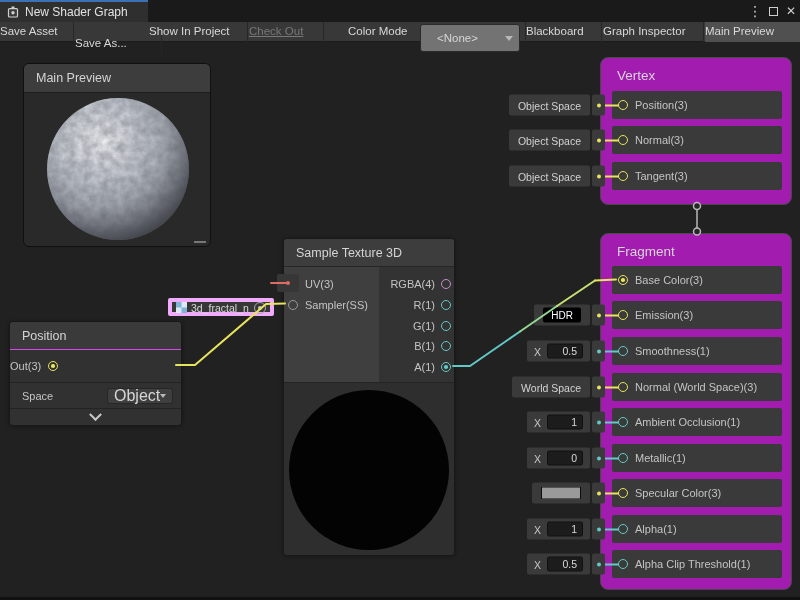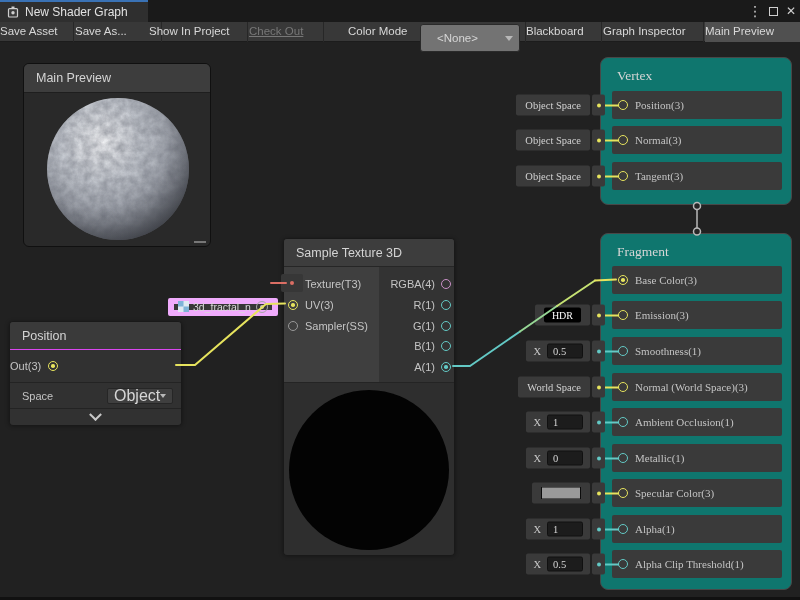--- a/index.html
+++ b/index.html
@@ -26,36 +26,36 @@
   .tbtn.active { background:#505050; }
   .tlabel { position:absolute; top:0; height:20px; line-height:19px; }
   .tdrop { position:absolute; top:2px; height:28px; background:#737373; border:1px solid #2a2a2a;
            border-radius:3px; display:flex; align-items:center; justify-content:space-between;
            padding:0 6px 0 16px; color:#d6d6d6; }
   .arrow-down { width:0; height:0; border-left:4px solid transparent; border-right:4px solid transparent;
                 border-top:5px solid #b8b8b8; }
 
   
   .node { position:absolute; z-index:2; }
-  .ctx-node { background:#0f766e; border:1px solid #484848; border-radius:8px;font-family:Liberation Serif, serif; }
+  .ctx-node { background:#a21caf; border:1px solid #484848; border-radius:8px; }
   .ctx-title { position:absolute; left:16px; top:10px; font-size:13.5px; color:#d6d6d6; }
   .frow { position:absolute; left:11px; width:170px; height:28px; background:#3a3a3a; border-radius:2px;
           display:flex; align-items:center; padding-left:6px; }
   .rlabel { margin-left:7px; font-size:11px; color:#c4c4c4; white-space:nowrap; }
   .ring { width:10px; height:10px; min-width:10px; border:1.5px solid currentColor; border-radius:50%;
           display:flex; align-items:center; justify-content:center; background:transparent; }
   .ring.connected::after { content:""; width:3.5px; height:3.5px; border-radius:50%; background:currentColor; }
   .c-yellow { color:#E6E35D; } .c-cyan { color:#63C9C5; } .c-pink { color:#C98FC6; }
   .c-red { color:#DB6E64; } .c-gray { color:#989898; }
 
   
   .pwrap { position:absolute; right:calc(100% - 7px); top:50%; transform:translateY(-50%);
            display:flex; align-items:center; z-index:3; }
   .pill { height:21px; background:#3a3a3a; border-radius:2px; display:flex; align-items:center;
-          padding:0 9px; font-size:10.5px; color:#d2d2d2; margin-right:2px; white-space:nowrap; }
+          padding:0 9px; font-size:10.5px; color:#d2d2d2; margin-right:2px; white-space:nowrap;text-align:right; }
   .stub { width:13px; height:21px; min-width:13px; background:#3a3a3a; border-radius:2px;
           display:flex; align-items:center; justify-content:center; }
   .stub-dot { width:4px; height:4px; border-radius:50%; background:currentColor; }
   .sline { width:14px; height:2px; background:currentColor; }
   .xpill { padding:0 7px; }
   .xl { color:#c8c8c8; margin-right:6px; }
   .xval { background:#1c1c1c; border:1px solid #101010; border-radius:2px; min-width:36px; height:15px;
           line-height:13px; padding:0 5px; color:#d8d8d8; }
   .hdrbox { background:#000; color:#fff; border-radius:2px; padding:0 8px; height:15px;
             line-height:15px; font-size:10px; }
@@ -79,22 +79,22 @@
   .in-col { position:absolute; left:0; top:28px; width:95px; height:115px; background:#3f3f3f; padding-top:7px; }
   .out-col { position:absolute; left:95px; top:28px; right:0; height:115px; background:#333; padding-top:7px; }
   .in-row { height:20.7px; display:flex; align-items:center; padding-left:4px; }
   .out-row { height:20.7px; display:flex; align-items:center; justify-content:flex-end; padding-right:3px; }
   .out-row .rlabel { margin:0 6px 0 0; }
   .tex-preview { position:absolute; left:0; top:143px; right:0; height:173px; background:#2e2e2e;
                  border-top:1px solid #242424; border-radius:0 0 3px 3px; }
   .black-ball { position:absolute; left:5px; top:7px; width:160px; height:160px; border-radius:50%; background:#030303; }
 
   .tex-pill-wrap { position:absolute; left:168px; top:274px; height:18px; display:flex; align-items:center; z-index:3; }
-  .tex-pill { height:18px; background:#373737; border:6px solid #f0abfc; border-radius:2px; display:flex;
-              align-items:center; padding:0 4px; font-size:10.5px; color:#d8d8d8; margin-right:3px;margin-top:47px; }
+  .tex-pill { height:18px; background:#373737; border:4px solid #f0abfc; border-radius:2px; display:flex;
+              padding:0 4px; font-size:10.5px; color:#d8d8d8; margin-right:3px;margin-top:47px; }
   .tex-pill svg { margin-right:4px; }
   .picker { width:12px; height:12px; min-width:12px; border:1.5px solid #a8a8a8; border-radius:50%;
             display:flex; align-items:center; justify-content:center; margin-left:5px; }
   .picker::after { content:""; width:4px; height:4px; border-radius:50%; background:#c4c4c4; }
   .tex-stub { width:22px; height:18px; background:#373737; border-radius:2px; display:flex;
               align-items:center; justify-content:center; }
 
   
   .pos-title { height:28px; background:#3a3a3a; border-radius:3px 3px 0 0; border-bottom:1px solid #d946ef;
                display:flex; align-items:center; padding-left:12px; font-size:12.5px; color:#d4d4d4; }
@@ -134,21 +134,21 @@
       <div class="wc" style="font-size:14px;">⋮</div>
       <div class="wc">
           <span class="wc-max-box"></span>
         </div>
       <div class="wc">✕</div>
     </div>
   </div>
 
   <div class="toolbar">
     <div class="tbtn" style="left:0;width:74px;">Save Asset</div>
-    <div class="tbtn" style="left:75px;width:87px;">Save As...</div>
+    <div class="tbtn" style="left:75px;width:87px;margin-top:12px;">Save As...</div>
     <div class="tbtn" style="left:149px;width:99px;">Show In Project</div>
     <div class="tbtn dim" style="left:249px;width:75px;text-decoration:underline;">Check Out</div>
     <div class="tlabel" style="left:348px;">Color Mode</div>
     <div class="tdrop" style="left:420px;width:100px;">
       <span>&lt;None&gt;</span>
       <span class="arrow-down"></span>
     </div>
     <div class="tbtn" style="left:525px;width:77px;border-left:1px solid #272727;">Blackboard</div>
     <div class="tbtn" style="left:603px;width:101px;">Graph Inspector</div>
     <div class="tbtn active" style="left:705px;width:95px;border-right:none;">Main Preview</div>
@@ -358,24 +358,20 @@
       </div>
     </div>
   </div>
 
   <div class="node box-node" style="left:283px;top:238px;width:172px;height:317px;">
     <div class="bn-title">
         <span>Sample Texture 3D</span>
       </div>
     <div class="in-col">
       <div class="in-row">
-        <span class="ring c-red"></span>
-        <span class="rlabel">Texture(T3)</span>
-      </div>
-      <div class="in-row">
         <span class="ring c-yellow connected"></span>
         <span class="rlabel">UV(3)</span>
       </div>
       <div class="in-row">
         <span class="ring c-gray"></span>
         <span class="rlabel">Sampler(SS)</span>
       </div>
     </div>
     <div class="out-col">
       <div class="out-row">

